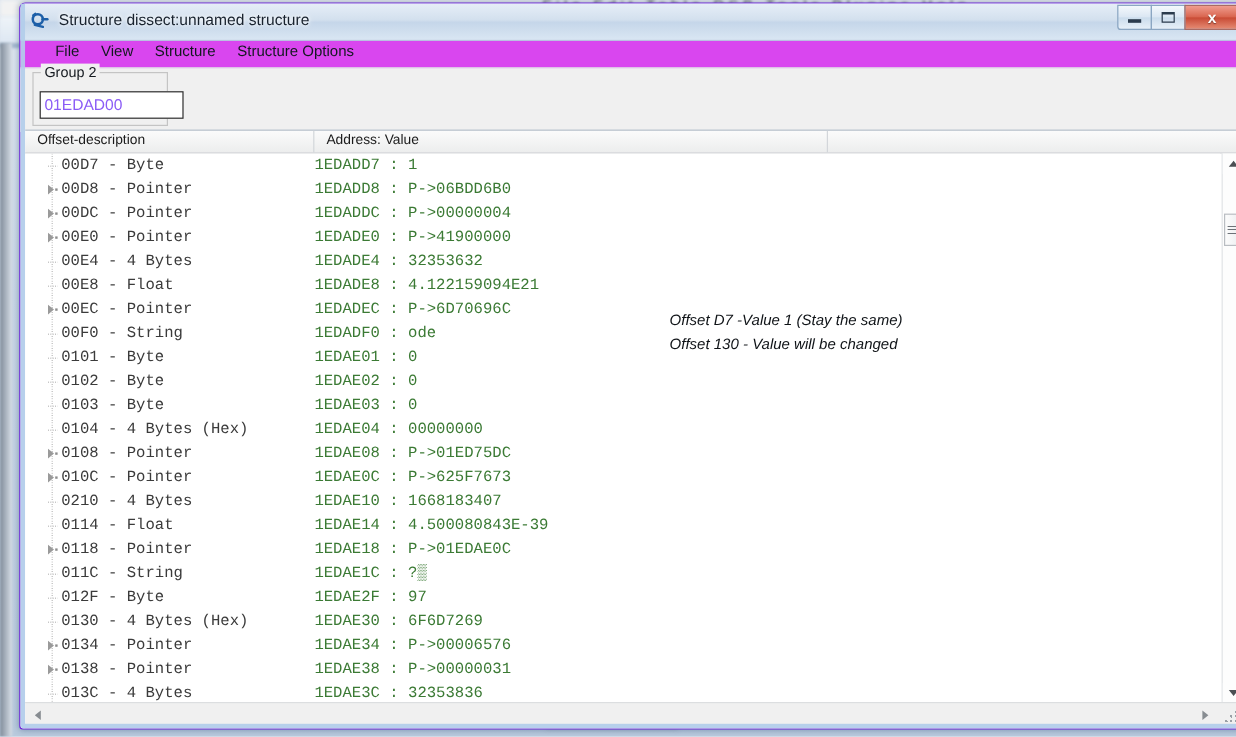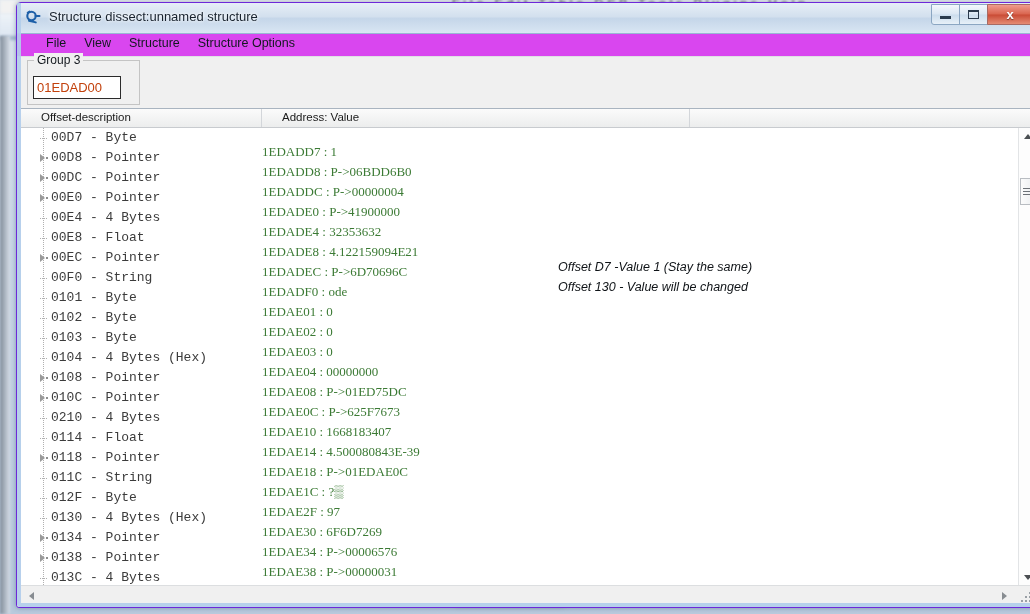--- a/index.html
+++ b/index.html
@@ -151,26 +151,26 @@
   }
   .group-legend {
     position: absolute; left: 6px; top: -8px;
     background: #f0f0f0;
     padding: 0 3px;
     font-size: 12px; color: #14191f;
     white-space: nowrap;
   }
   .addr-input {
     position: absolute; left: 5px; top: 15px;
-    width: 88px; height: 23px;
+    width: 120px; height: 23px;
     border: 1px solid #2b2b2b;
     background: #ffffff;
     font-family: "Liberation Sans", sans-serif;
     font-size: 13px;
-    color: #c2410c;
+    color: #8b5cf6;
     padding: 0 3px;
     box-sizing: border-box;
     outline: none;
   }
 
   
   .list-wrap {
     position: absolute;
     left: 4px; top: 105px;
     width: 1014px; height: 497px;
@@ -180,21 +180,21 @@
   }
   .hdr {
     display: flex;
     height: 19px;
     background: linear-gradient(to bottom,#fbfbfb,#eceded);
     border-bottom: 1px solid #c8cbcf;
     box-sizing: border-box;
   }
   .hdr-cell {
     font-size: 11.5px; color: #1a1a1a;
-    padding: 2px 0 0 20px;
+    padding: 2px 0 0 10px;
     border-right: 1px solid #d3d6da;
     box-sizing: border-box;
     white-space: nowrap;
     overflow: hidden;
   }
   .hdr-c1 { width: 241px; }
   .hdr-c2 { width: 428px; }
   .hdr-c3 { flex: 1; border-right: none; }
 
   
@@ -237,24 +237,23 @@
     width: 2px; height: 2px; background: #8e8e8e;
   }
   .offset {
     position: absolute; left: 30px; top: 2px;
     font-family: "Liberation Mono", monospace;
     font-size: 13px; color: #3b3b3b;
     white-space: pre;
   }
   .addrval {
     position: absolute; left: 241px; top: 2px;
-    font-family: Liberation Serif, serif;
+    font-family: Liberation Mono, monospace;
     font-size: 13px; color: #3b7a34;
     white-space: pre;
-    margin-top: 14px;
   }
 
   
   .note {
     position: absolute;
     left: 537px; top: 148px;
     font-size: 12.5px;
     color: #0f1317;
     line-height: 20px;
     white-space: nowrap;
@@ -361,21 +360,21 @@
 
     <div class="menubar">
       <div class="menu-item">File</div>
       <div class="menu-item">View</div>
       <div class="menu-item">Structure</div>
       <div class="menu-item">Structure Options</div>
     </div>
 
     <div class="toolarea">
       <div class="groupbox">
-        <div class="group-legend">Group 3</div>
+        <div class="group-legend">Group 2</div>
         <input class="addr-input" type="text" value="01EDAD00" style="">
       </div>
     </div>
 
     <div class="list-wrap">
 
       <div class="hdr">
         <div class="hdr-cell hdr-c1">Offset-description</div>
         <div class="hdr-cell hdr-c2">Address: Value</div>
         <div class="hdr-cell hdr-c3"></div>

